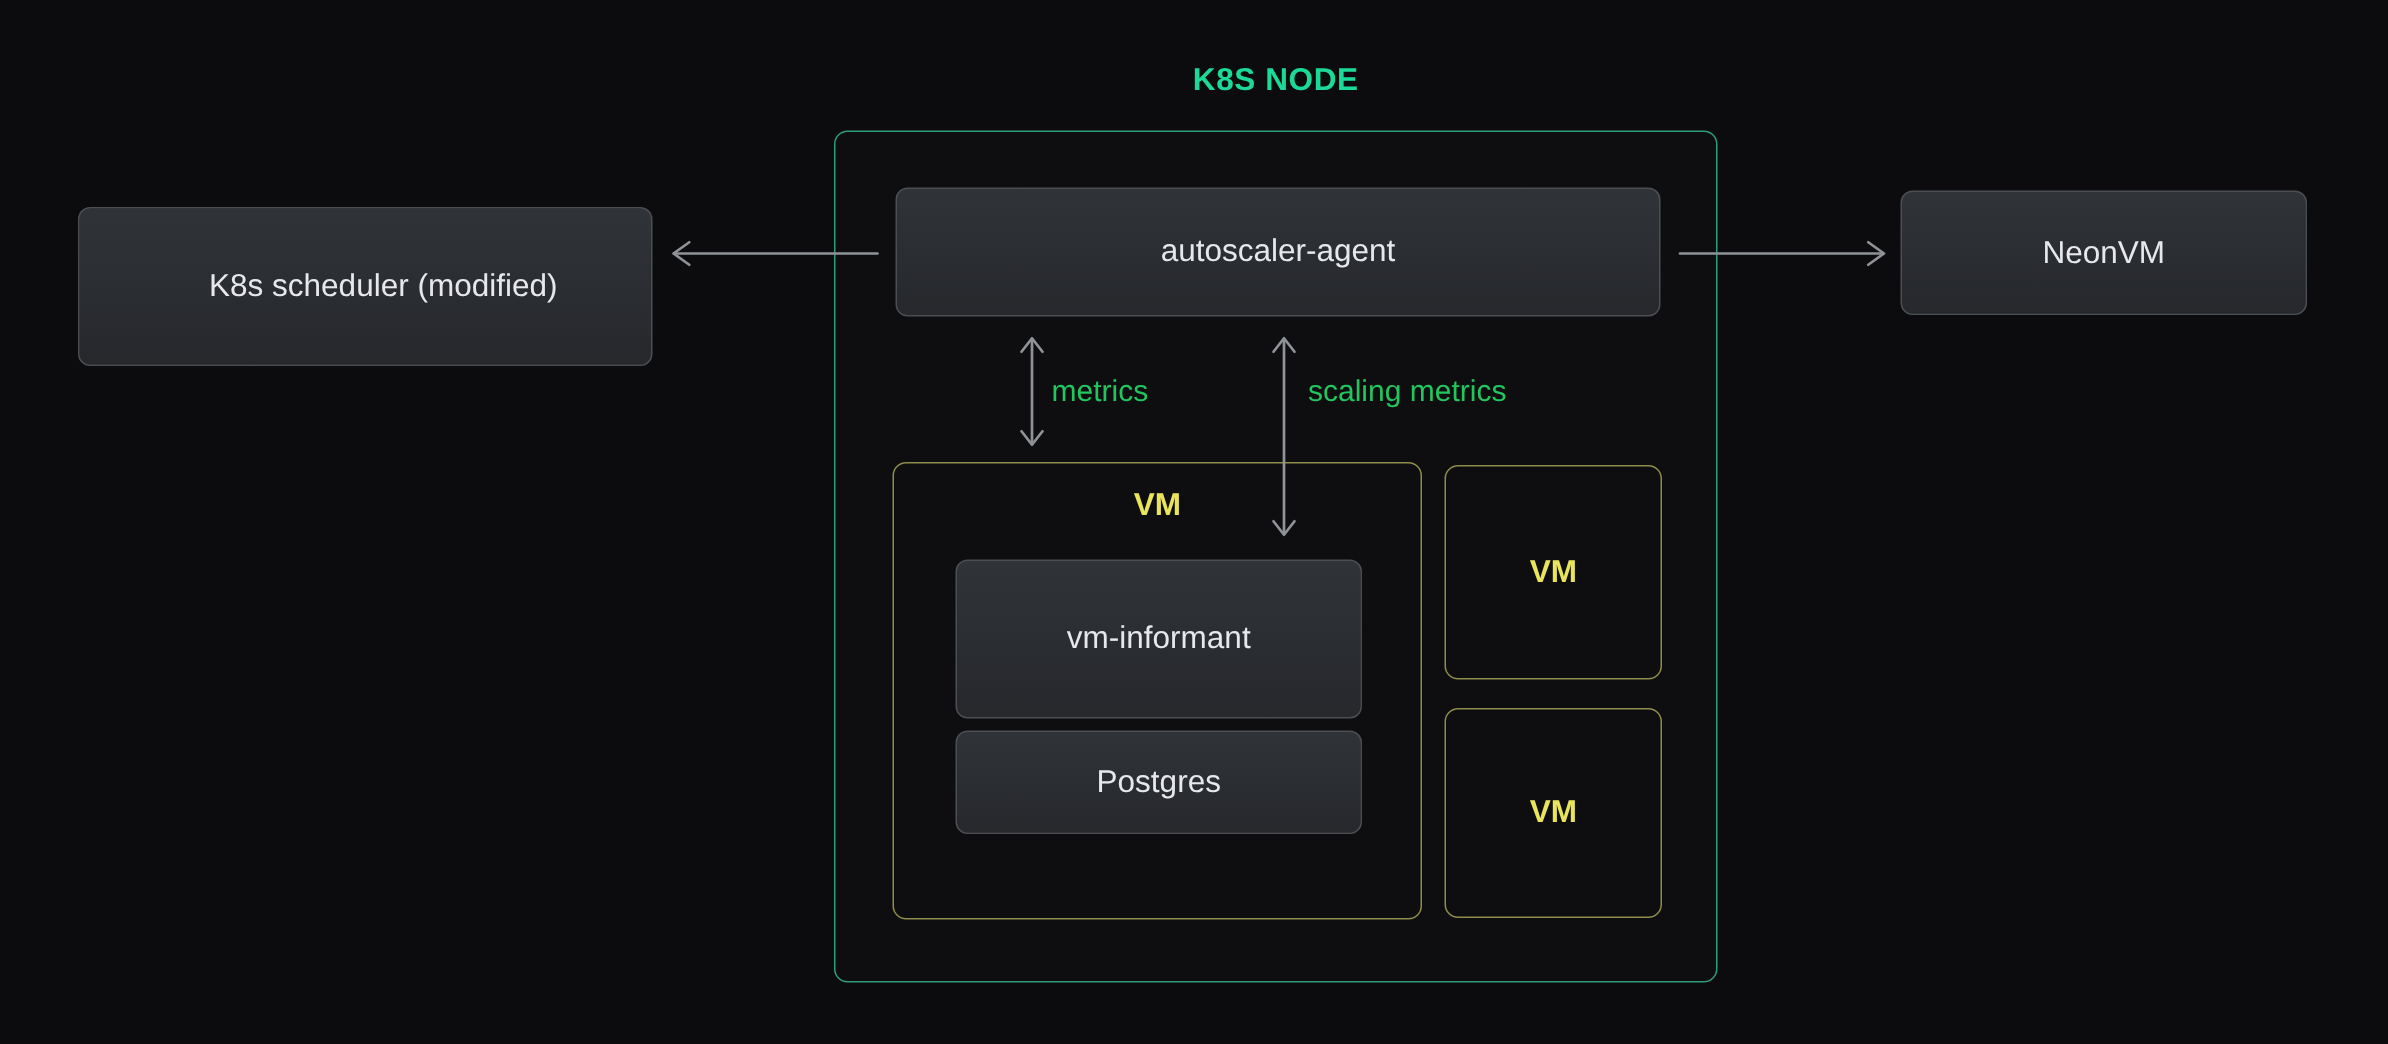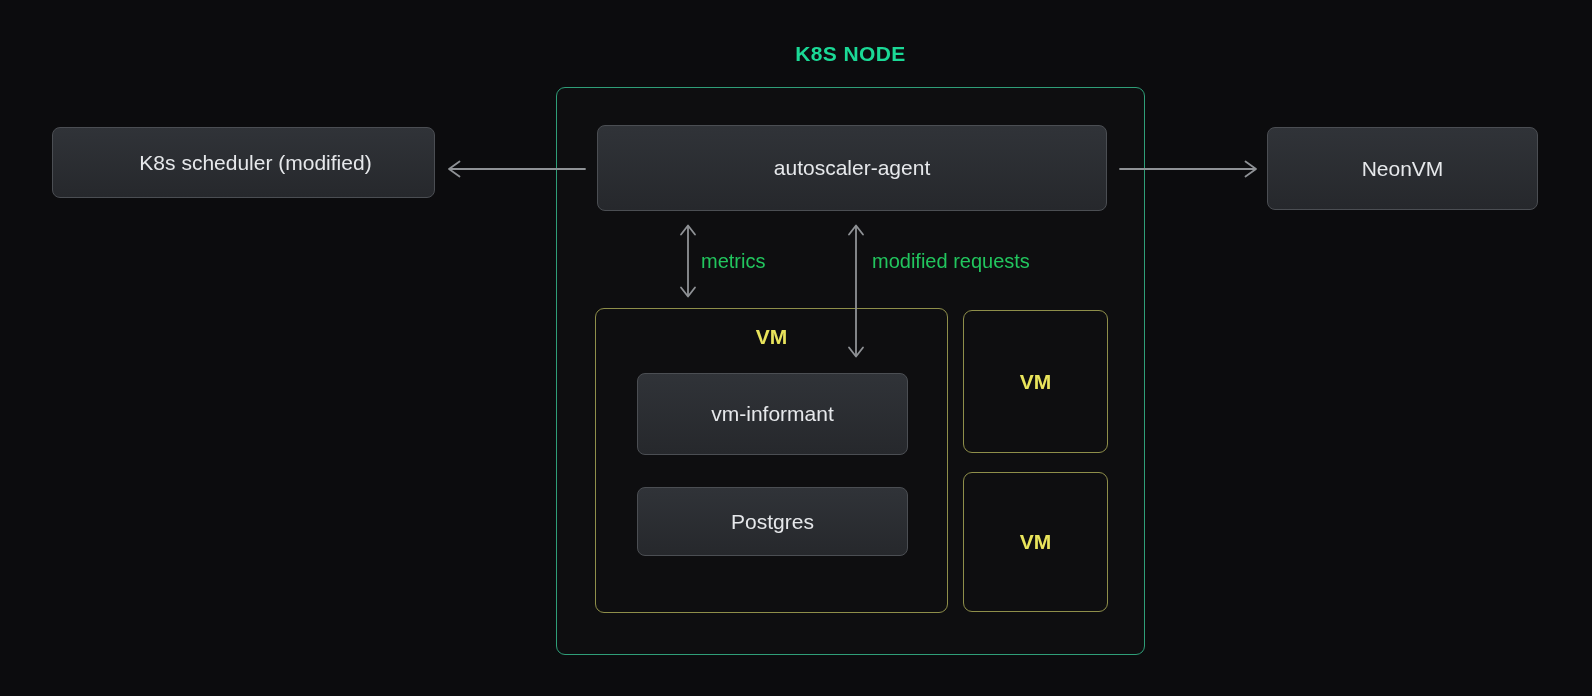--- a/index.html
+++ b/index.html
@@ -42,24 +42,24 @@
     display: flex;
     align-items: center;
     justify-content: center;
     background: linear-gradient(180deg, #303338 0%, #26282c 100%);
     border: 1px solid #4b4e53;
     border-radius: 8px;
     color: #e6e8eb;
     font-size: 21px;
     box-sizing: border-box;
   }
-  .node-scheduler { left: 52px;  top: 127px; width: 383px; height: 71px; padding-left: 24px; }
+  .node-scheduler { left: 52px;  top: 138px; width: 383px; height: 106px; padding-left: 24px; }
   .node-autoscaler { left: 597px; top: 125px; width: 510px; height: 86px; }
   .node-neonvm { left: 1267px; top: 127px; width: 271px; height: 83px; }
-  .node-vm-informant { left: 637px; top: 373px; width: 271px; height: 82px; }
+  .node-vm-informant { left: 637px; top: 373px; width: 271px; height: 106px; }
   .node-postgres { left: 637px; top: 487px; width: 271px; height: 69px; }
   .vm-container {
     position: absolute;
     left: 595px;
     top: 308px;
     width: 353px;
     height: 305px;
     border: 1.5px solid #8e8e4a;
     border-radius: 9px;
     box-sizing: border-box;
@@ -141,21 +141,21 @@
   <div class="vm-small vm-small-top">
     <span>VM</span>
   </div>
 
   <div class="vm-small vm-small-bottom">
     <span>VM</span>
   </div>
 
   <div class="edge-label edge-label-metrics">metrics</div>
 
-  <div class="edge-label edge-label-scaling">modified requests</div>
+  <div class="edge-label edge-label-scaling">scaling metrics</div>
 
   <svg class="arrows-overlay" viewBox="0 0 1592 696" xmlns="http://www.w3.org/2000/svg">
     <g stroke="#8f9296" stroke-width="1.8" fill="none" stroke-linecap="round" stroke-linejoin="round">
 
       <g>
         <path d="M585 169 H450"></path>
         <path d="M459.5 161.5 L449 169 L459.5 176.5"></path>
       </g>
 
       <g>

